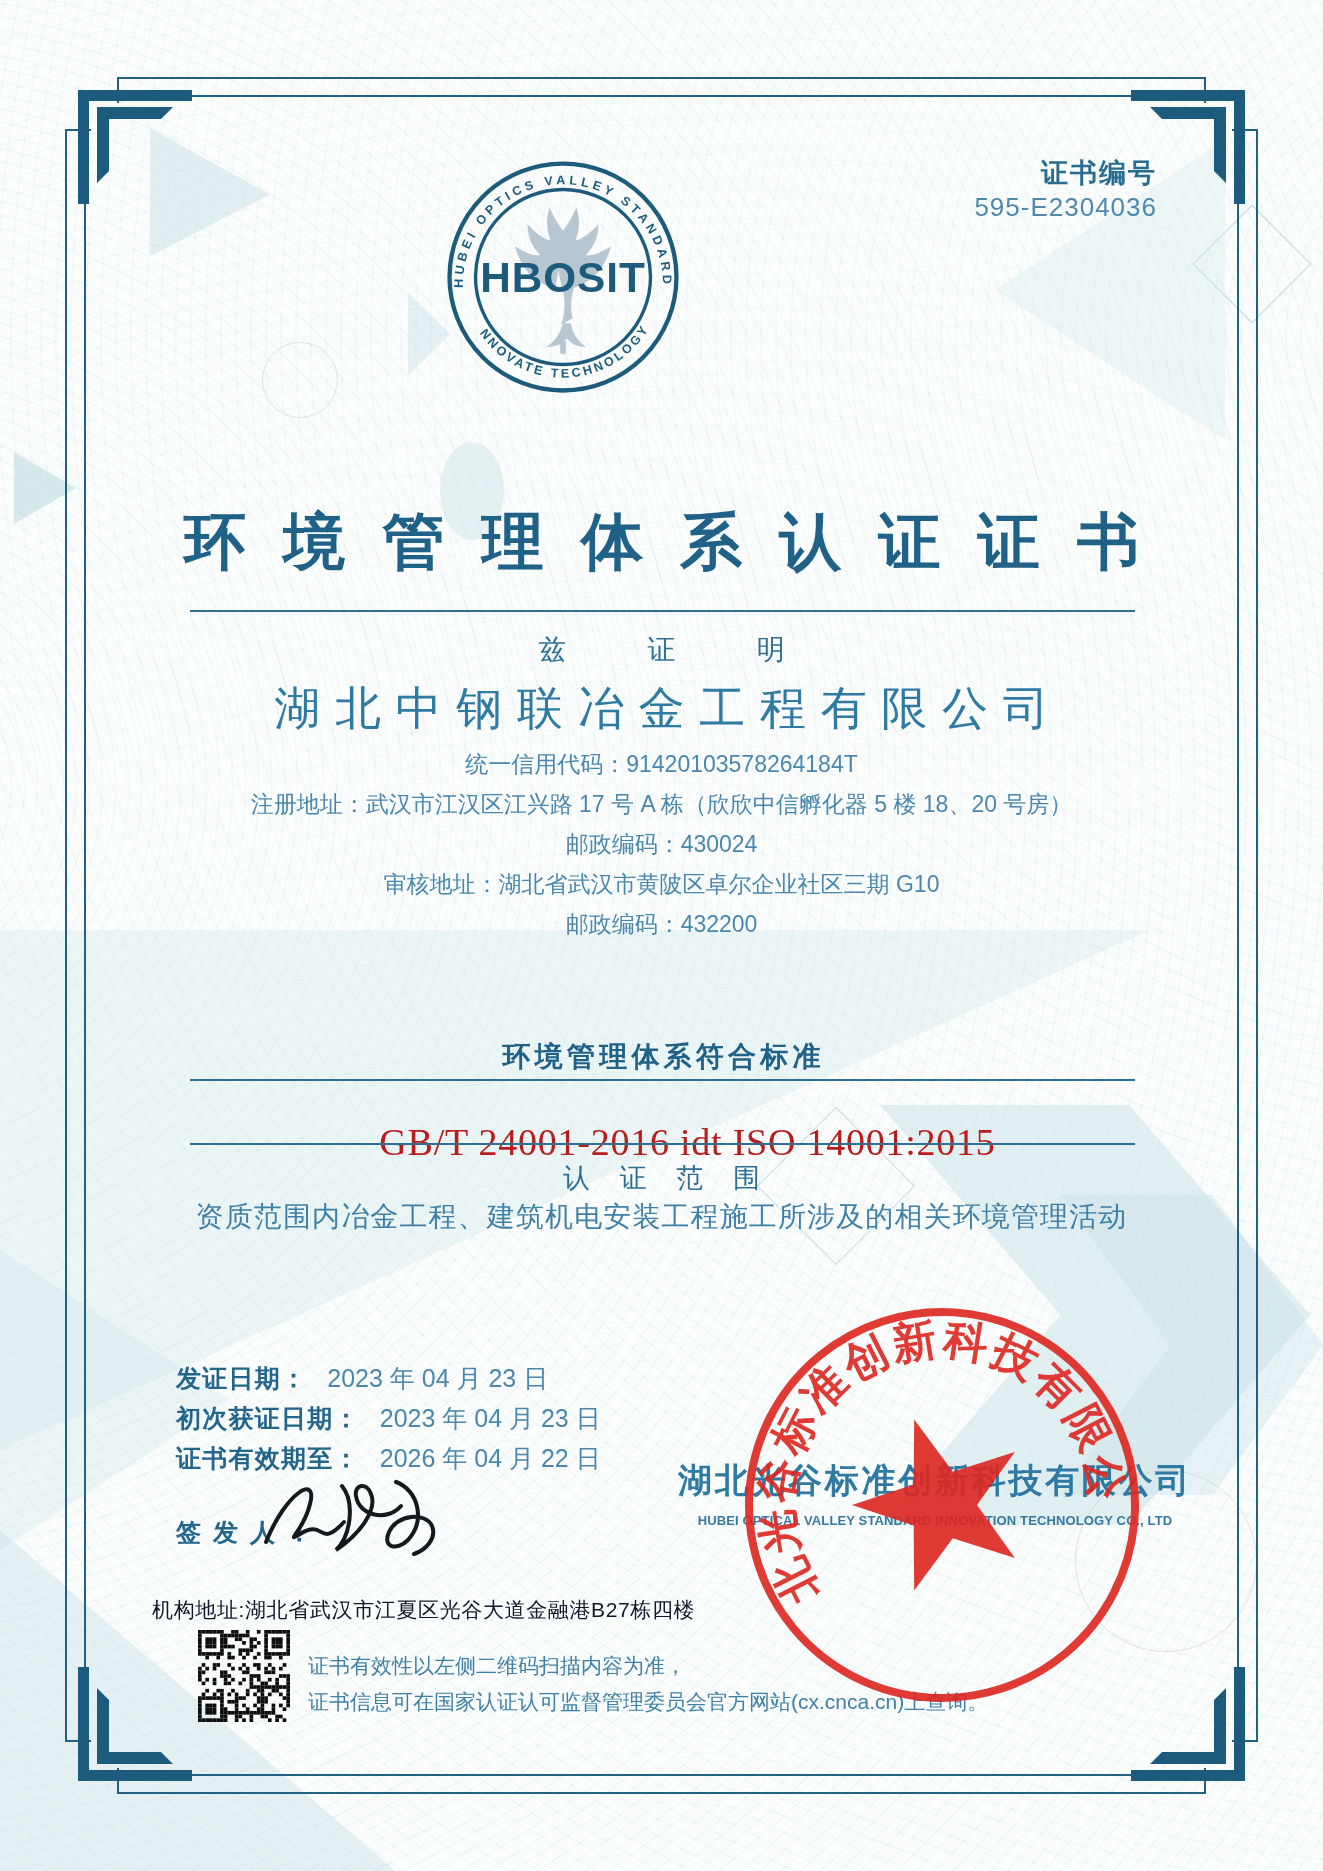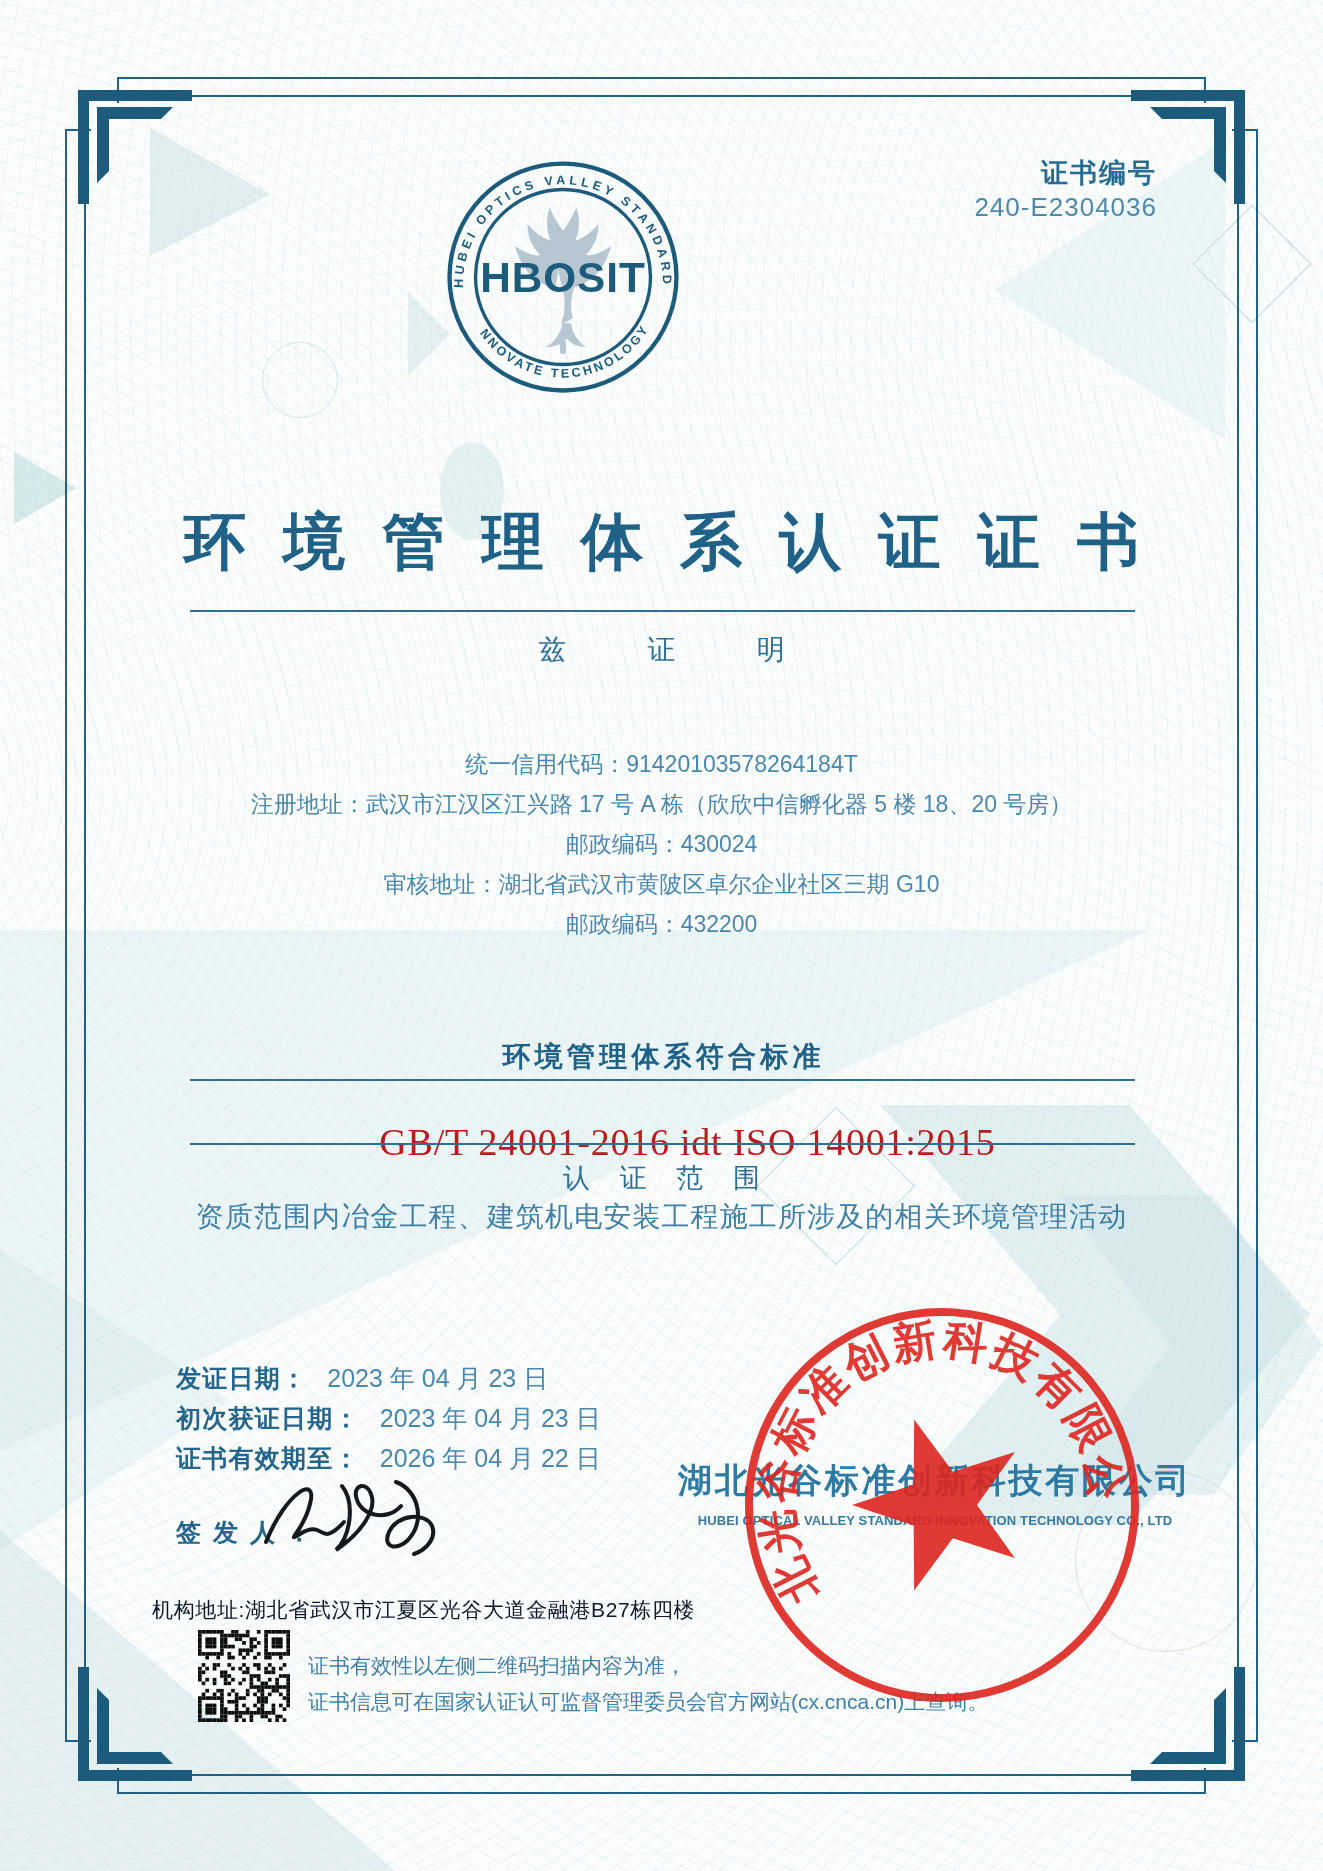--- a/index.html
+++ b/index.html
@@ -107,21 +107,21 @@
       <line x1="1238" y1="204" x2="1238" y2="1667"></line>
     </g>
     <use href="#cnr"></use>
     <use href="#cnr" transform="translate(1323,0) scale(-1,1)"></use>
     <use href="#cnr" transform="translate(0,1871) scale(1,-1)"></use>
     <use href="#cnr" transform="translate(1323,1871) scale(-1,-1)"></use>
   </svg>
 
   <div class="content cert-no">
     <div class="lbl">证书编号</div>
-    <div class="val">240-E2304036</div>
+    <div class="val">595-E2304036</div>
   </div>
 
   <svg class="content" style="left:438px;top:152px" width="250" height="250" viewBox="0 0 260 260">
     <circle cx="130" cy="130" r="118" fill="none" stroke="#1d5b7d" stroke-width="4.5"></circle>
     <circle cx="130" cy="130" r="91" fill="none" stroke="#1d5b7d" stroke-width="3.5"></circle>
     <defs>
       <path id="arcTop" d="M 27 152 A 104 104 0 1 1 233 152"></path>
       <path id="arcBot" d="M 42 186 A 104 104 0 0 0 218 186"></path>
     </defs>
     <text font-size="13" font-weight="bold" letter-spacing="4" fill="#1d5b7d" font-family="Liberation Sans, sans-serif">
@@ -136,20 +136,21 @@
       <path d="M138 142 q32 -8 42 -44 q-17 11 -26 9 q13 -13 13 -32 q-13 15 -24 17 q7 -17 1 -34 q-9 19 -16 26 z"></path>
       <path d="M130 178 q-5 18 -18 25 q15 0 22 -9 q7 9 20 9 q-13 -9 -16 -25 z"></path>
       <rect x="127" y="196" width="6" height="14" rx="2"></rect>
     </g>
     <text x="130" y="146" text-anchor="middle" font-size="44" font-weight="bold" letter-spacing="1" fill="#1d5b7d" font-family="Liberation Sans, sans-serif">HBOSIT</text>
   </svg>
 
   <div class="content center title">环境管理体系认证证书</div>
   <div class="hr" style="top:610px"></div>
   <div class="content center statement">兹证明</div>
+  <div class="content center company-name">湖北中钢联冶金工程有限公司</div>
 
   <div class="content center company-lines">
     <div>统一信用代码：91420103578264184T</div>
     <div>注册地址：武汉市江汉区江兴路 17 号 A 栋（欣欣中信孵化器 5 楼 18、20 号房）</div>
     <div>邮政编码：430024</div>
     <div>审核地址：湖北省武汉市黄陂区卓尔企业社区三期 G10</div>
     <div>邮政编码：432200</div>
   </div>
 
   <div class="content center std-heading">环境管理体系符合标准</div>

